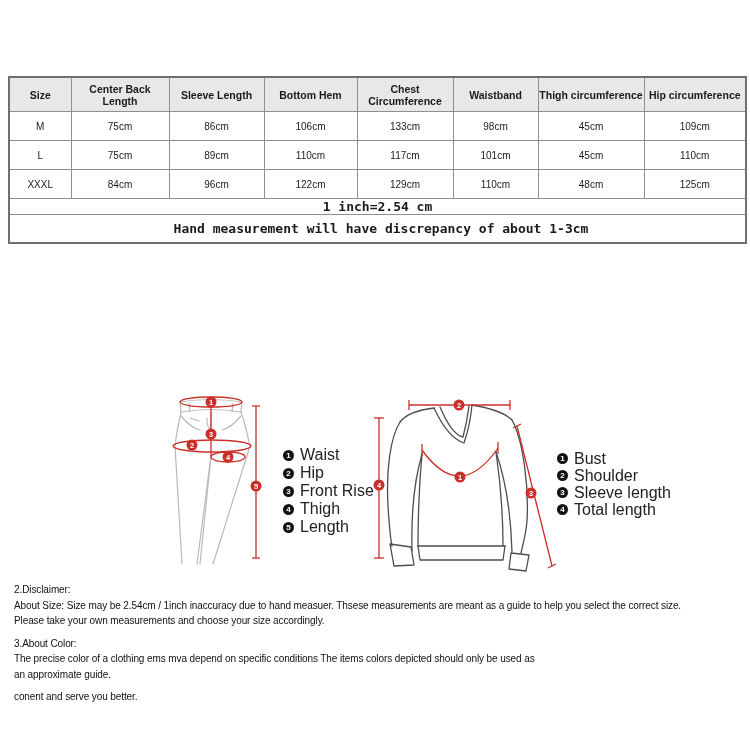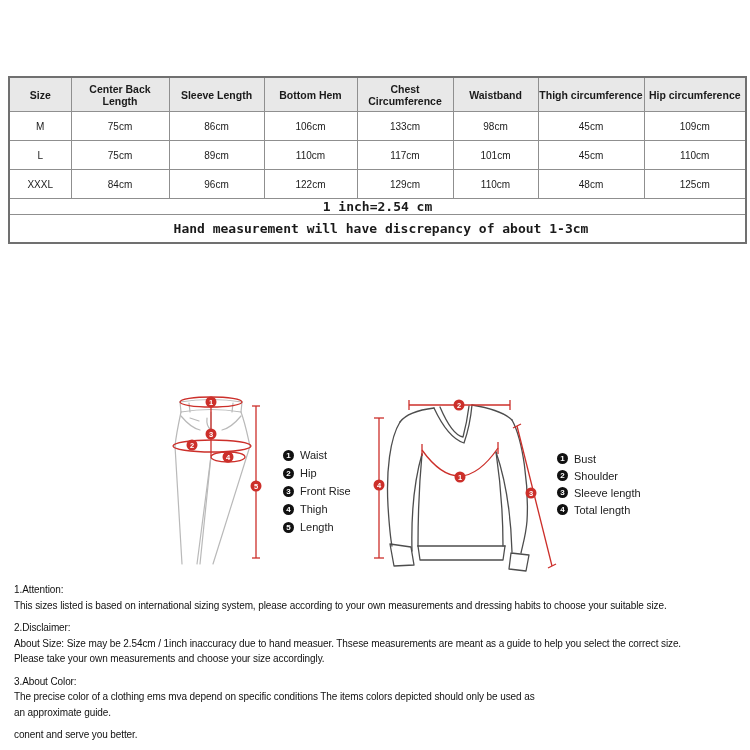--- a/index.html
+++ b/index.html
@@ -29,21 +29,21 @@
 
   
   .legend{position:absolute;display:flex;flex-direction:column;}
   #pants-legend{left:283px;top:446px;}
   #sweater-legend{left:557px;top:450px;}
   #pants-legend .legend-item{height:18px;}
   #sweater-legend .legend-item{height:17px;}
   .legend-item{display:flex;align-items:center;}
   .badge{width:11px;height:11px;border-radius:50%;background:#111;color:#fff;font-size:8px;
          font-weight:bold;display:flex;align-items:center;justify-content:center;margin-right:6px;flex:0 0 11px;}
-  .legend-label{font-size:11px;color:#222;white-space:nowrap;}
+  .legend-label{font-size:16px;color:#222;white-space:nowrap;}
 
   
   #notes{position:absolute;left:14px;top:582px;width:732px;font-size:10px;color:#111;letter-spacing:-0.1px;}
   .note-section{margin-bottom:7px;}
   .note-line{line-height:15.5px;white-space:nowrap;}
 </style>
 </head>
 <body>
 
 <div id="canvas">
@@ -248,24 +248,20 @@
         <span class="legend-label">Sleeve length</span>
       </div>
       <div class="legend-item">
         <span class="badge">4</span>
         <span class="legend-label">Total length</span>
       </div>
     </div>
 
   <div id="notes">
       <div class="note-section">
-        <div class="note-line">1.Attention:</div>
-        <div class="note-line">This sizes listed is based on international sizing system, please according to your own measurements and dressing habits to choose your suitable size.</div>
-      </div>
-      <div class="note-section">
         <div class="note-line">2.Disclaimer:</div>
         <div class="note-line">About Size: Size may be 2.54cm / 1inch inaccuracy due to hand measuer. Thsese measurements are meant as a guide to help you select the correct size.</div>
         <div class="note-line">Please take your own measurements and choose your size accordingly.</div>
       </div>
       <div class="note-section">
         <div class="note-line">3.About Color:</div>
         <div class="note-line">The precise color of a clothing ems mva depend on specific conditions The items colors depicted should only be used as</div>
         <div class="note-line">an approximate guide.</div>
       </div>
       <div class="note-section">

